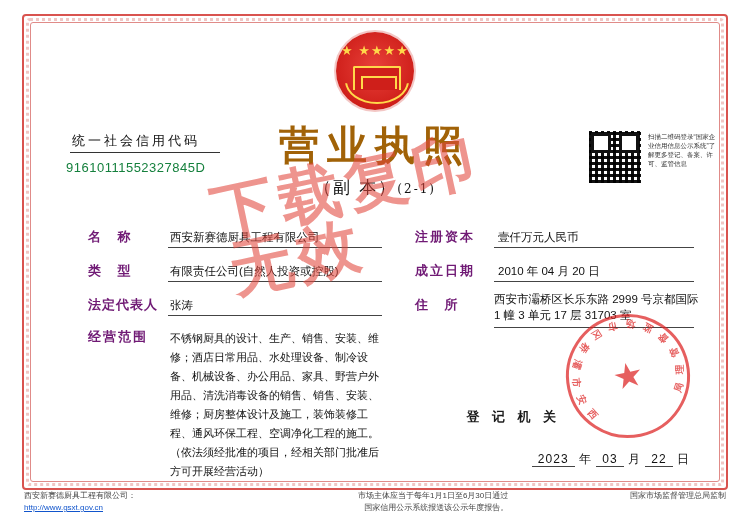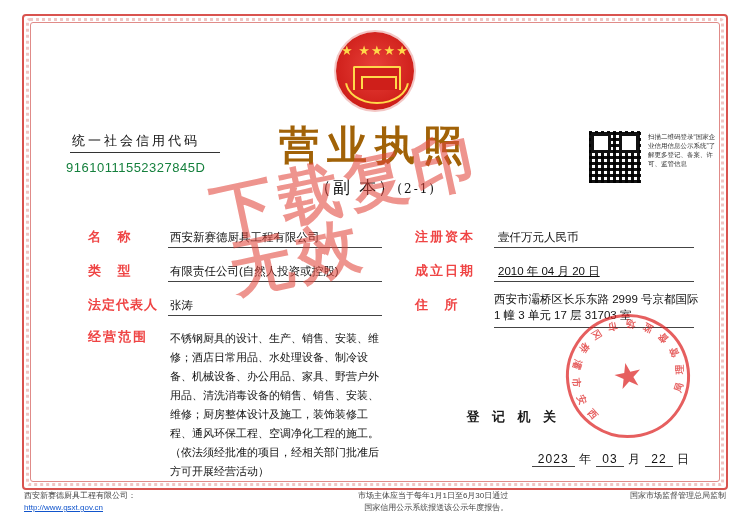--- a/index.html
+++ b/index.html
@@ -103,21 +103,21 @@
   }
   .qr:before{left:2px;top:2px;}
   .qr:after{right:2px;top:2px;}
   .qr-note{
     position:absolute;right:30px;top:132px;width:72px;
     font-size:6.5px;line-height:9px;color:#333;
   }
 
   
   .field-label{
-    position:absolute;font-size:13px;color:#ef4444;letter-spacing:6px;font-weight:bold;
+    position:absolute;font-size:13px;color:#701a75;letter-spacing:6px;font-weight:bold;
     font-family:"DejaVu Serif","Liberation Serif",serif;
   }
   .field-value{
     position:absolute;font-size:11.5px;color:#111;line-height:16px;
   }
   .underline{
     position:absolute;border-bottom:1px solid #444;
   }
 
   
@@ -217,21 +217,21 @@
   <div class="underline" style="left:168px;top:315px;width:214px;"></div>
 
   <div class="field-label" style="left:88px;top:328px;letter-spacing:2px;">经营范围</div>
   <div class="field-value" style="left:170px;top:329px;width:216px;line-height:19px;font-size:11px;">不锈钢厨具的设计、生产、销售、安装、维修；酒店日常用品、水处理设备、制冷设备、机械设备、办公用品、家具、野营户外用品、清洗消毒设备的销售、销售、安装、维修；厨房整体设计及施工，装饰装修工程、通风环保工程、空调净化工程的施工。（依法须经批准的项目，经相关部门批准后方可开展经营活动）</div>
 
   <div class="field-label" style="left:415px;top:228px;letter-spacing:2px;">注册资本</div>
   <div class="field-value" style="left:498px;top:229px;width:200px;">壹仟万元人民币</div>
   <div class="underline" style="left:494px;top:247px;width:200px;"></div>
 
   <div class="field-label" style="left:415px;top:262px;letter-spacing:2px;">成立日期</div>
-  <div class="field-value" style="left:498px;top:263px;width:200px;text-decoration:underline;">2010 年 04 月 20 日</div>
+  <div class="field-value" style="left:498px;top:263px;width:200px;">2010 年 04 月 20 日</div>
   <div class="underline" style="left:494px;top:281px;width:200px;"></div>
 
   <div class="field-label" style="left:415px;top:296px;">住    所</div>
   <div class="field-value" style="left:494px;top:291px;width:205px;">西安市灞桥区长乐东路 2999 号京都国际 1 幢 3 单元 17 层 31703 室</div>
   <div class="underline" style="left:494px;top:327px;width:200px;"></div>
 
   <div class="reg-org">登 记 机 关</div>
 
   <div class="seal">
     <div class="star">★</div>

